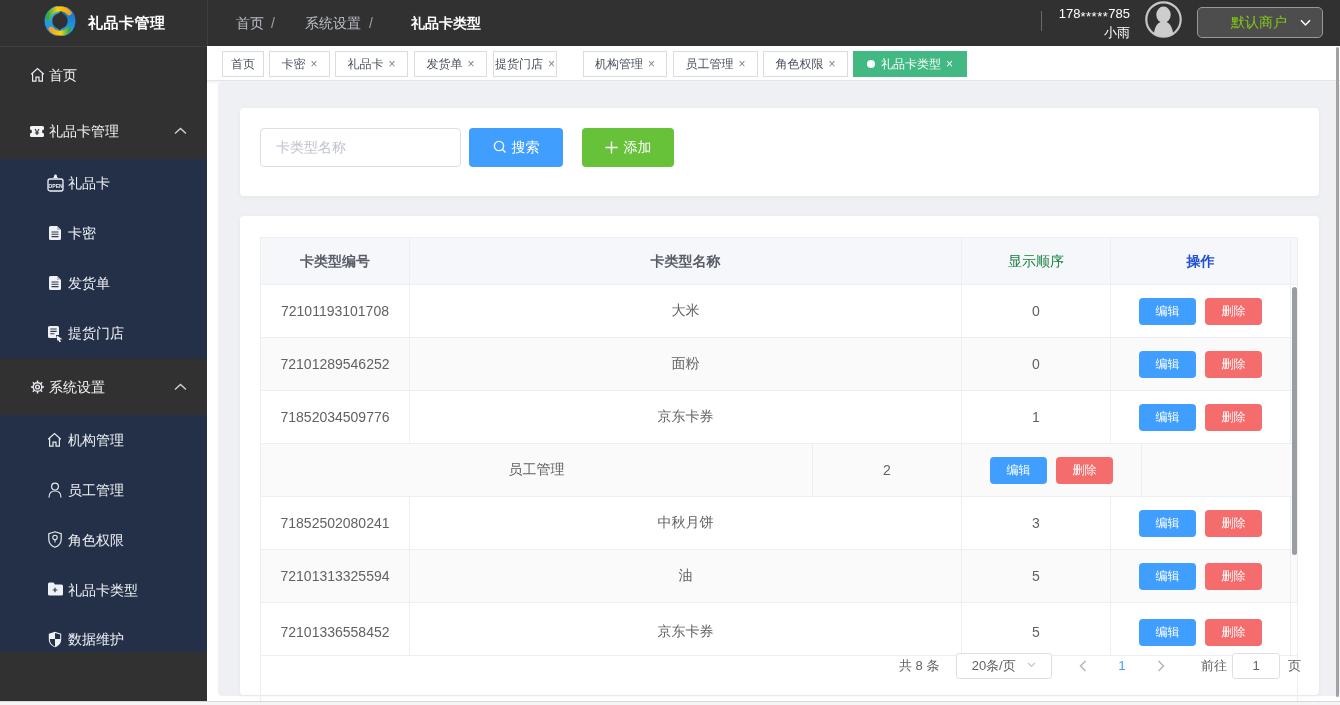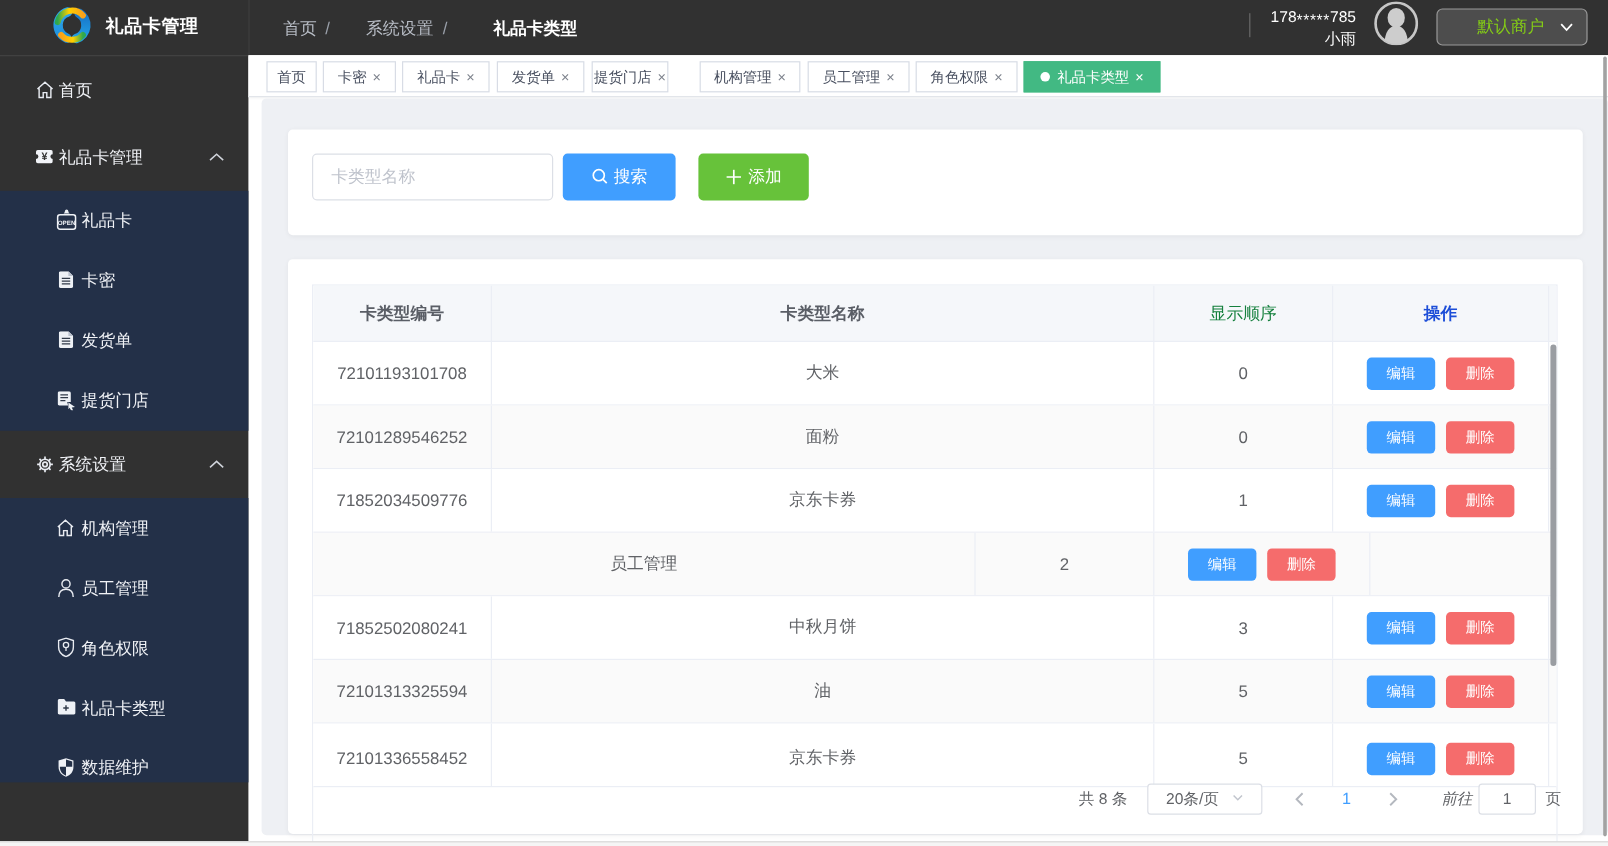--- a/index.html
+++ b/index.html
@@ -308,20 +308,20 @@
     <svg width="10" height="26" viewBox="0 0 10 26">
         <path d="M7.5 8 L2.5 13 L7.5 18" stroke="#b4b8bf" stroke-width="1.6" fill="none"></path>
       </svg>
   </div>
   <div class="abs" style="left:1112px;top:653px;width:20px;height:26px;line-height:26px;font-size:13.5px;color:#409eff;text-align:center;">1</div>
   <div class="abs" style="left:1156px;top:653px;width:12px;height:26px;">
     <svg width="10" height="26" viewBox="0 0 10 26">
         <path d="M2.5 8 L7.5 13 L2.5 18" stroke="#b4b8bf" stroke-width="1.6" fill="none"></path>
       </svg>
   </div>
-  <div class="abs" style="left:1201px;top:653px;height:26px;line-height:26px;font-size:13px;color:#606266;font-style:italic;">前往</div>
+  <div class="abs" style="left:1201px;top:653px;height:26px;line-height:26px;font-size:13px;color:#606266;">前往</div>
   <div class="abs" style="left:1232px;top:653px;width:48px;height:26px;border:1px solid #dcdfe6;border-radius:3px;background:#fff;font-size:13px;color:#606266;line-height:24px;text-align:center;">1</div>
   <div class="abs" style="left:1288px;top:653px;height:26px;line-height:26px;font-size:13px;color:#606266;">页</div>
 
   <div class="abs" style="left:0;top:701px;width:1340px;height:4px;background:#f5f5f5;border-top:1px solid #d8d8d8;"></div>
   <div class="abs" style="left:1336px;top:47px;width:2.5px;height:650px;background:#a2a2a2;border-radius:2px;"></div>
 
 </div>
 
 </body></html>

